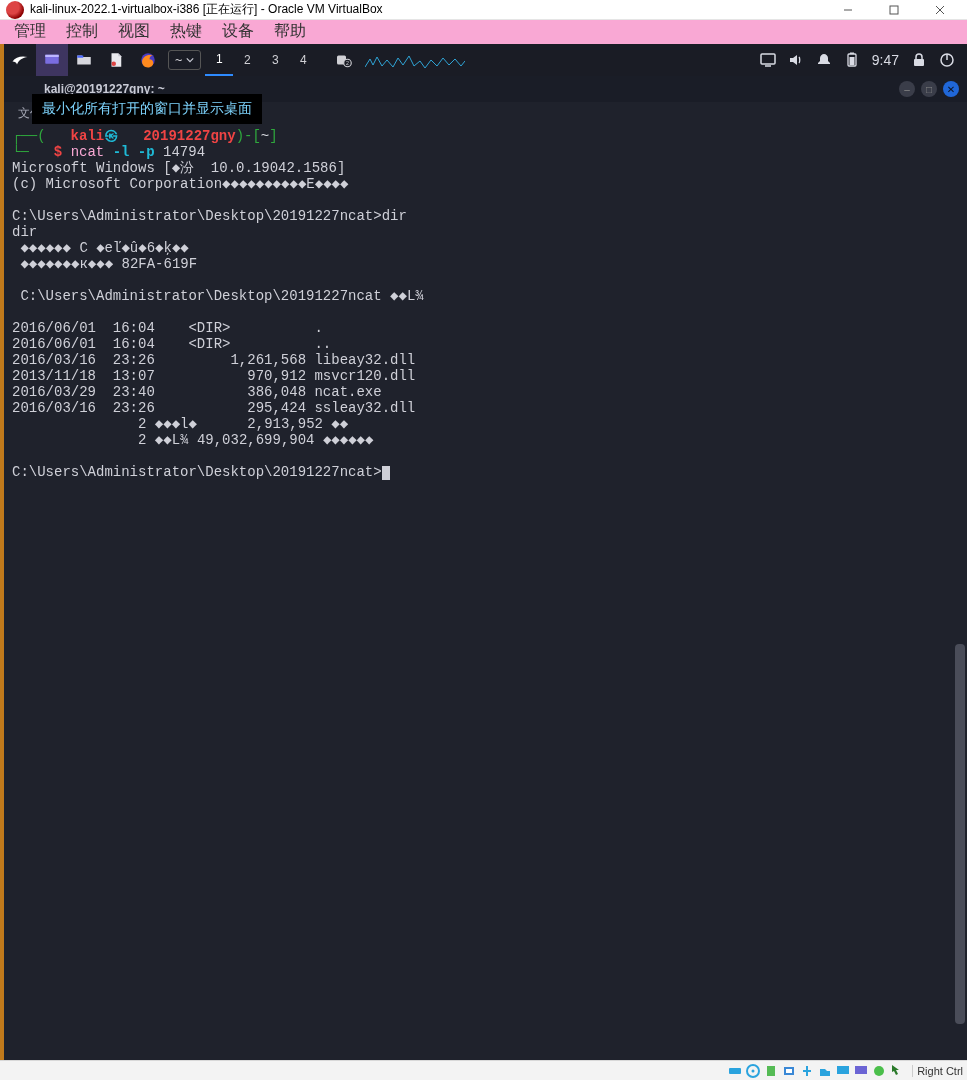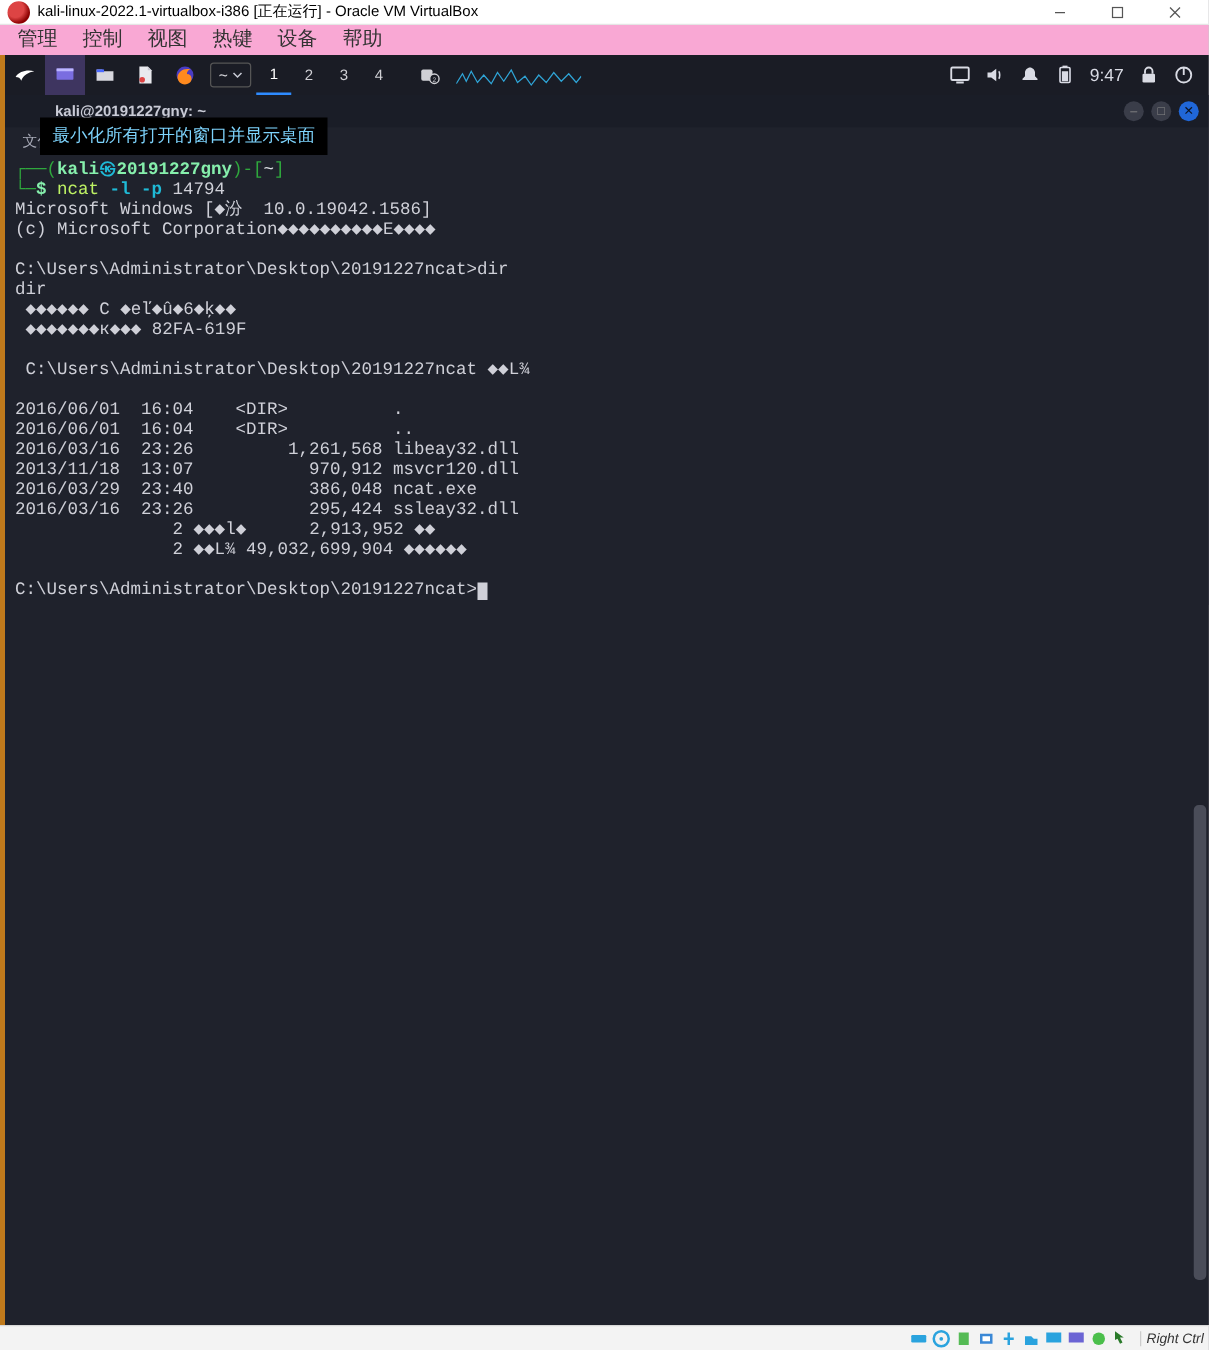--- a/index.html
+++ b/index.html
@@ -64,32 +64,32 @@
   .term-menubar span { padding:2px 8px; cursor:pointer; }
   .term-body { flex:1; position:relative; overflow:hidden; }
   pre.term {
     font-family: "Consolas", "Liberation Mono", monospace;
     font-size: 14px; line-height: 16px;
     color:#cfd0d8; padding:4px 4px 4px 8px;
     background:#1f222c;
     white-space: pre;
   }
   .c-teal { color:#1fbad6; font-weight:bold; }
-  .c-blue { color:#86efac; font-weight:bold; }
+  .c-blue { color:#ef4444; font-weight:bold;margin-left:25px; }
   .c-green { color:#2fa83d; }
   .c-white { color:#d9dbe1; }
   .c-gray { color:#cfd0d8; }
-  .c-yellow { color:#bef264; }
+  .c-yellow { color:#f9a8d4; }
   .cursor { display:inline-block; width:8px; height:14px; background:#cfd0d8; vertical-align:text-bottom; }
 
   .term-scroll { position:absolute; right:2px; width:10px; background:transparent; }
   .term-scroll .thumb { width:100%; background:#4a4d59; border-radius:4px; }
 
   
-  .vb-statusbar { height:20px; background:#f3f3f3; border-top:1px solid #d8d8d8; display:flex; align-items:center; font-size:11px; color:#333; padding:0 4px;font-style:italic; }
+  .vb-statusbar { height:20px; background:#f3f3f3; border-top:1px solid #d8d8d8; display:flex; align-items:center; font-size:11px; color:#333; padding:0 4px; }
   .vb-statusbar .sp { flex:1; }
   .sb-ico { width:16px; height:16px; display:flex; align-items:center; justify-content:center; margin:0 1px; }
   .vb-statusbar .hostkey { margin-left:6px; padding-left:4px; border-left:1px solid #ccc; }
 
   .graph {
     width:100px; height:18px; margin-left:6px;
     color:#2fa4d6;
   }
 </style>
 </head>

